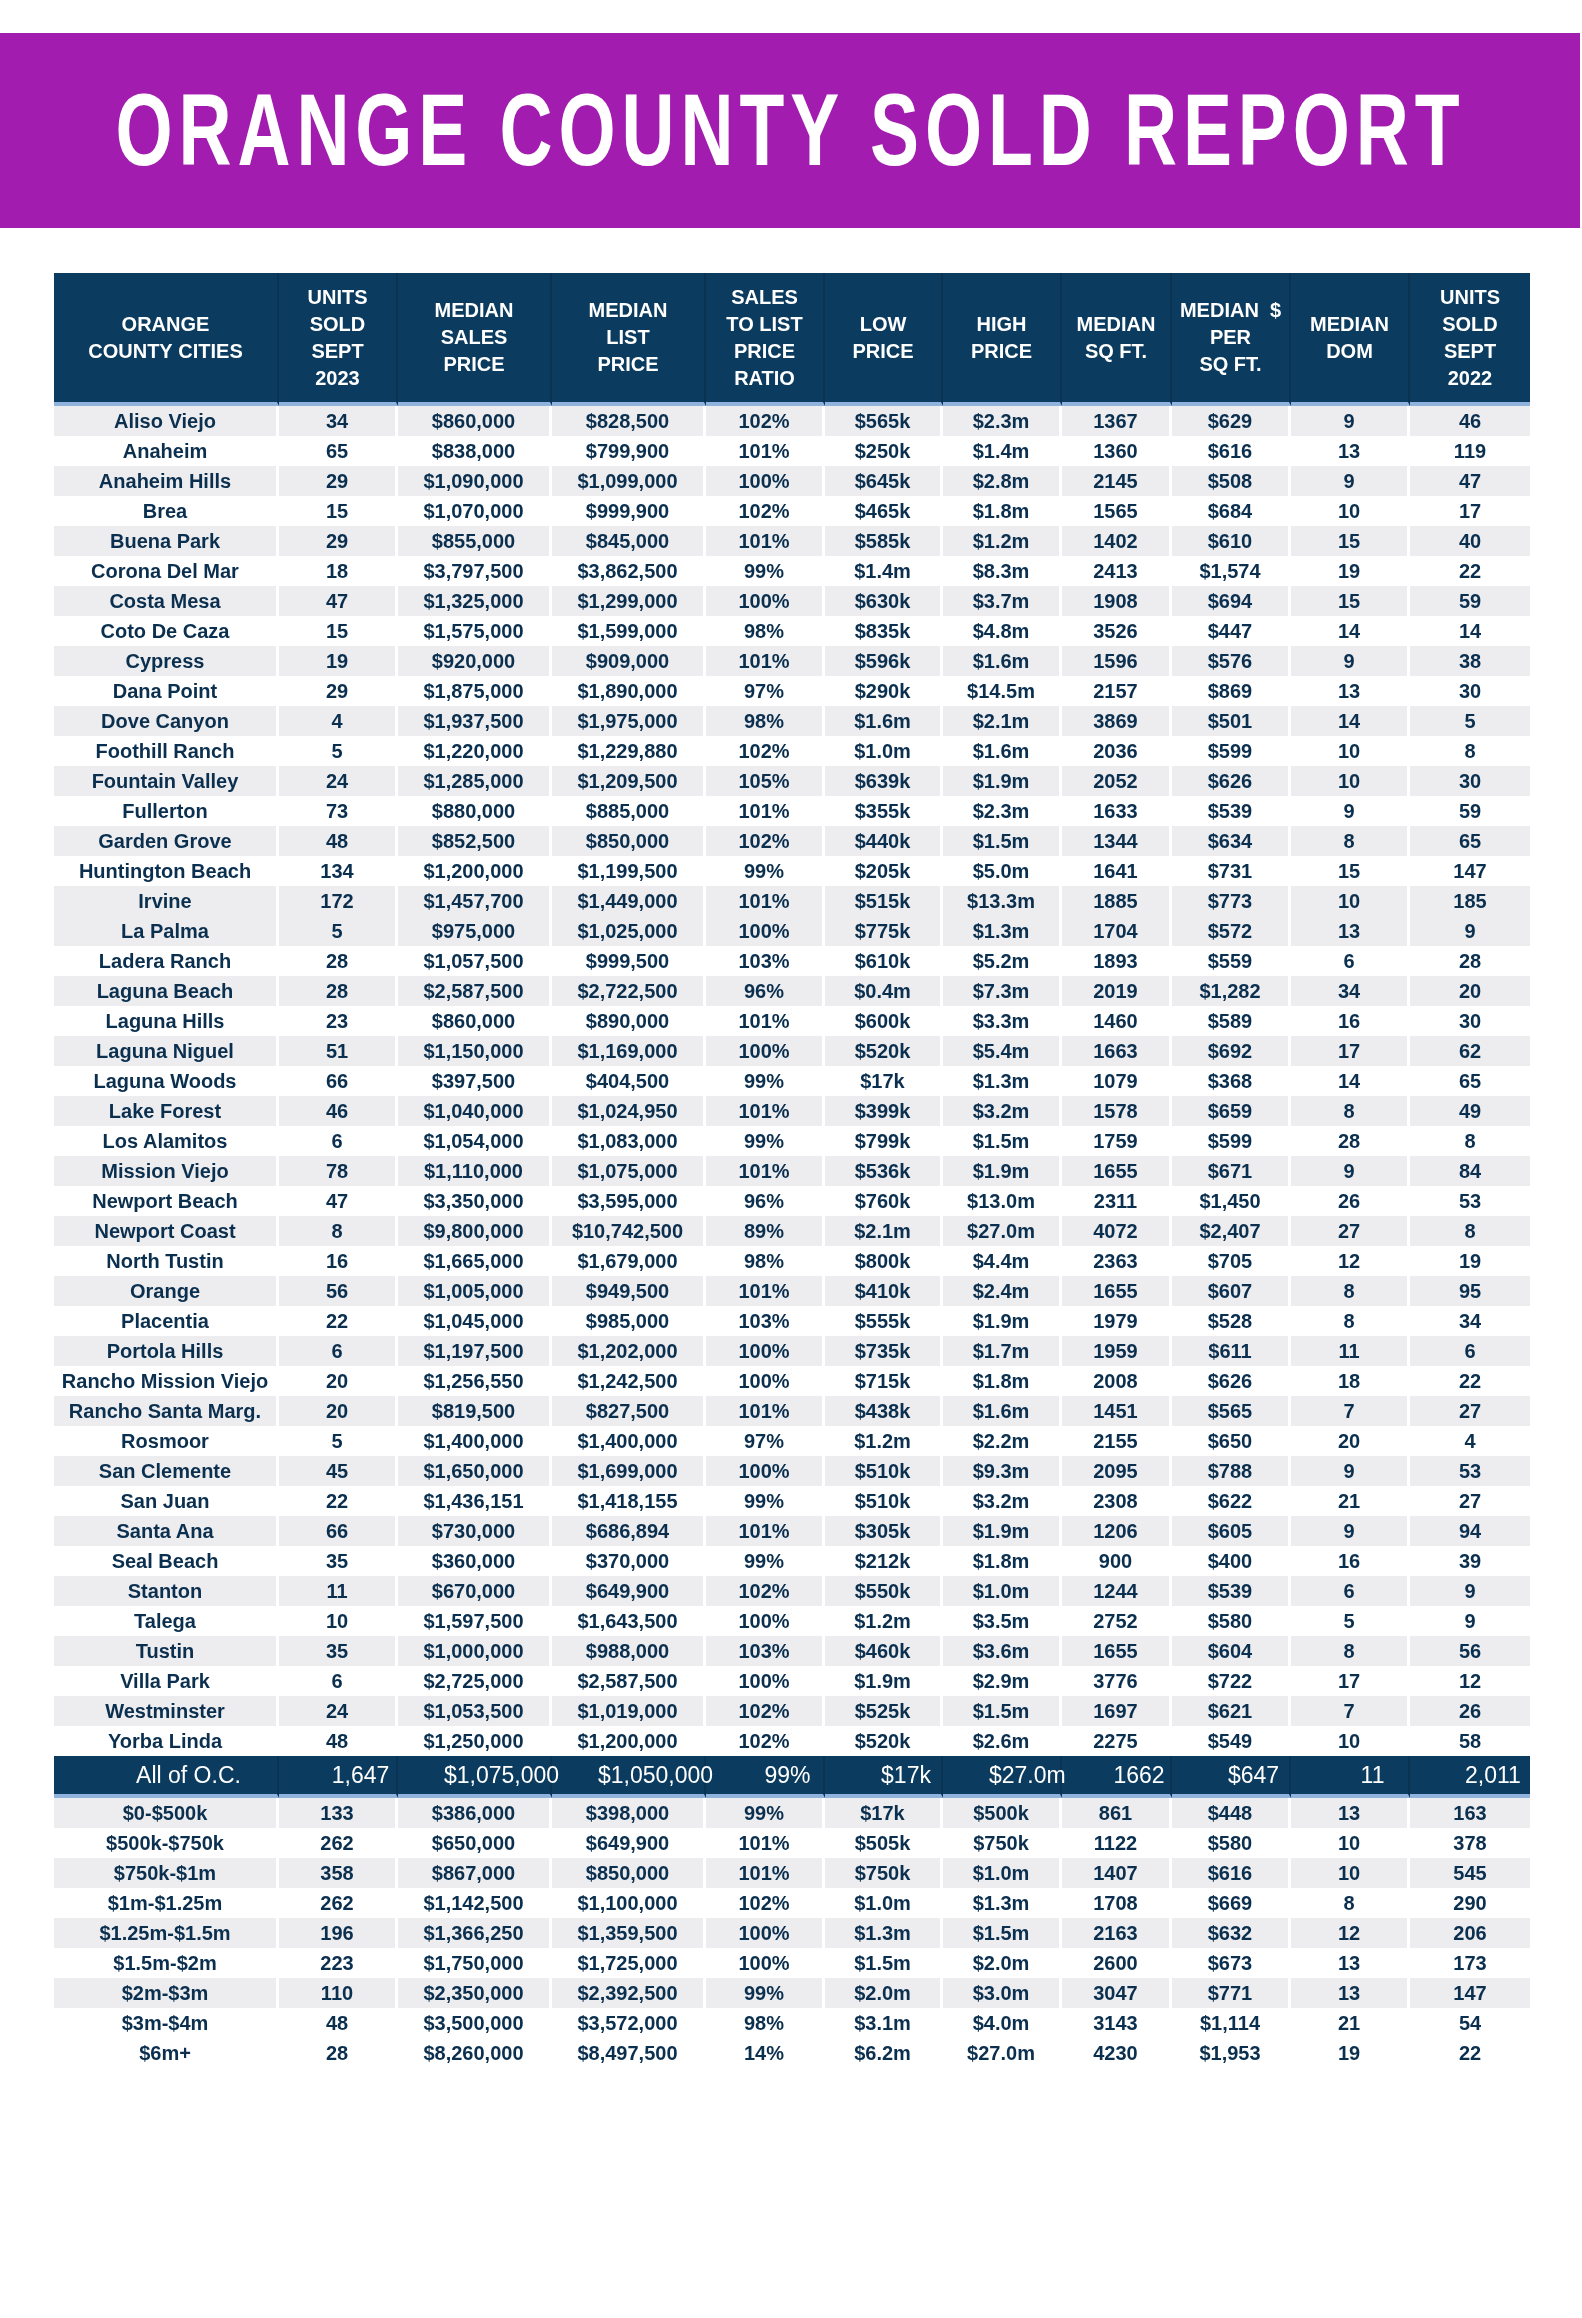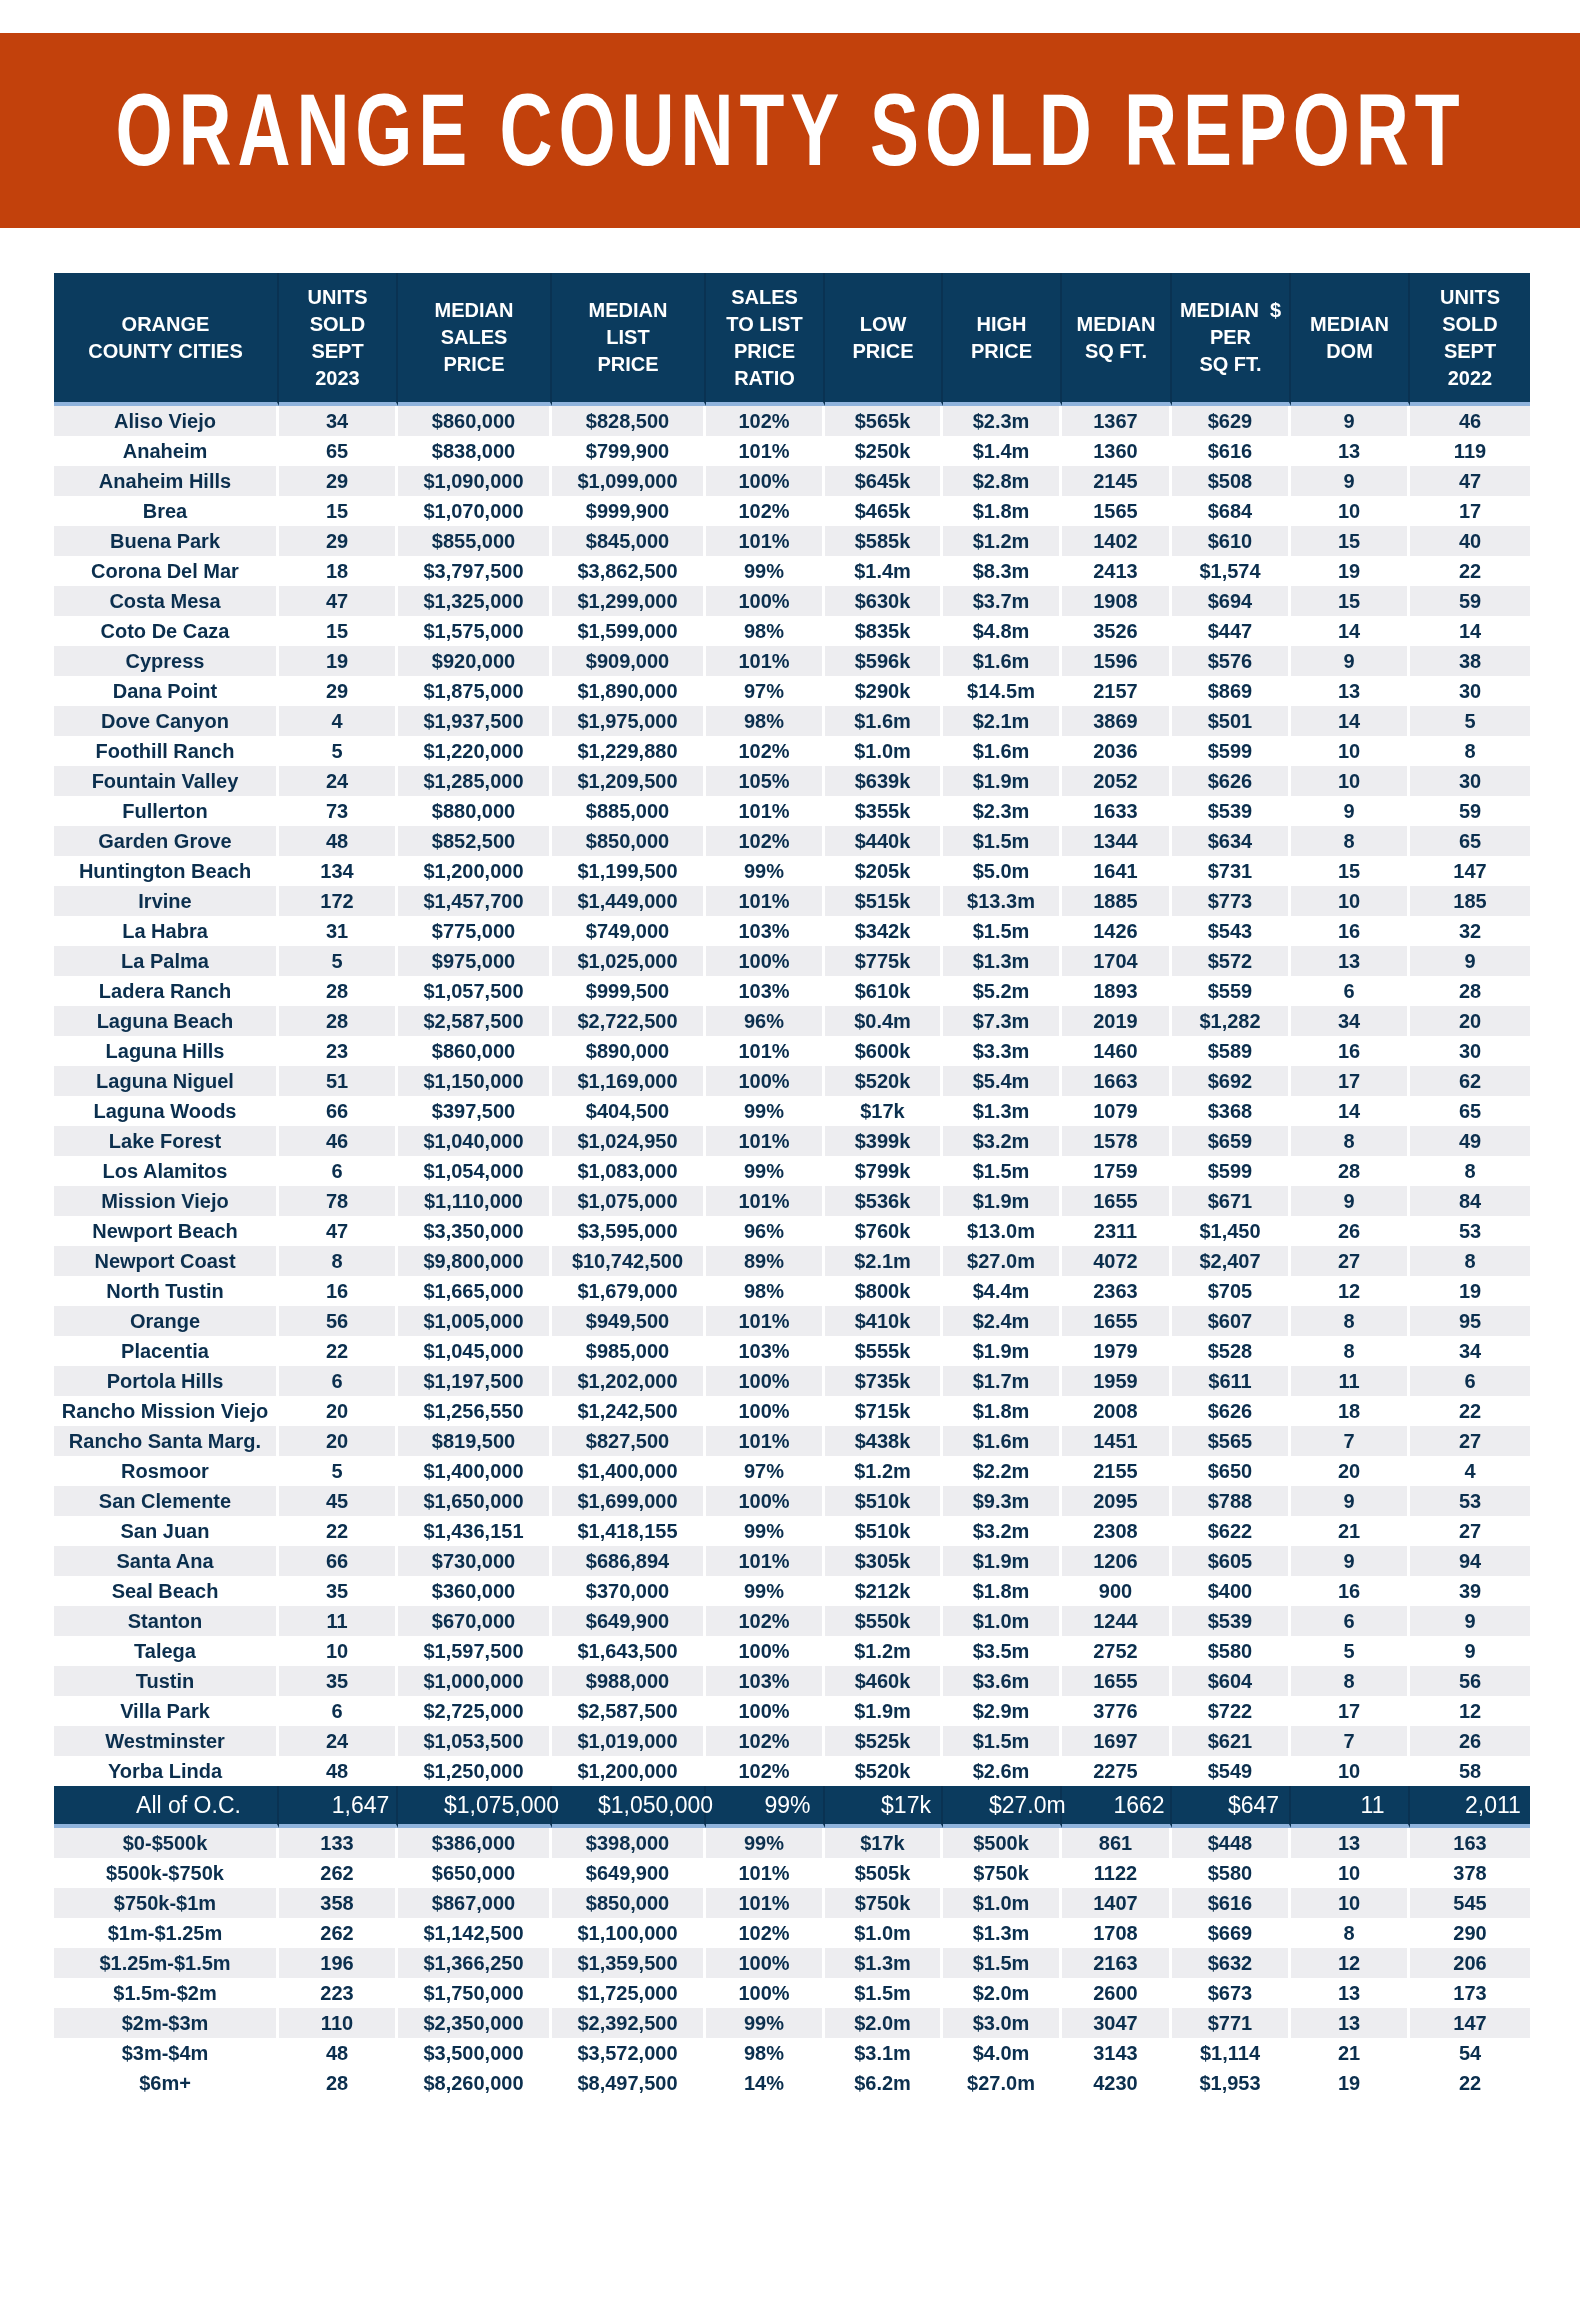--- a/index.html
+++ b/index.html
@@ -1,19 +1,19 @@
 <!DOCTYPE html>
 <html style="font-size:13px"><head>
 <meta charset="utf-8">
 <style>
   html, body { margin:0; padding:0; background:#ffffff; }
   body { width:1583px; height:2319px; position:relative; overflow:hidden;
          font-family:"Liberation Sans", sans-serif; color:#0b2f4e; }
   .banner { position:absolute; left:0; top:33px; width:1580px; height:195px;
-            background:#c2410c; display:flex; align-items:center; justify-content:center; }
+            background:#a21caf; display:flex; align-items:center; justify-content:center; }
   .banner-title { color:#ffffff; font-family:"Liberation Sans", sans-serif; font-weight:700;
             font-size:102px; letter-spacing:8.2px; transform:scaleX(0.72); white-space:nowrap; }
   table.report { position:absolute; left:54px; top:273px; border-collapse:separate;
             border-spacing:0; table-layout:fixed; width:1474px; }
   table.report th { background:#0b3b5e; color:#ffffff; font-weight:700; font-size:20px;
             line-height:27px; text-align:center; vertical-align:middle; padding:0 1.6px;
             height:129px; border-bottom:4.1px solid #8fb3dc; border-right:2.5px solid #0a3252; }
   table.report th:last-child { border-right:none; }
   table.report td { height:30px; padding:0; text-align:center; vertical-align:middle;
             font-size:20px; font-weight:700; color:#0b2f4e; white-space:nowrap;
@@ -276,33 +276,20 @@
         <td>$1,457,700</td>
         <td>$1,449,000</td>
         <td>101%</td>
         <td>$515k</td>
         <td>$13.3m</td>
         <td>1885</td>
         <td>$773</td>
         <td>10</td>
         <td>185</td>
       </tr>
-      <tr class="plain">
-        <td>La Habra</td>
-        <td>31</td>
-        <td>$775,000</td>
-        <td>$749,000</td>
-        <td>103%</td>
-        <td>$342k</td>
-        <td>$1.5m</td>
-        <td>1426</td>
-        <td>$543</td>
-        <td>16</td>
-        <td>32</td>
-      </tr>
       <tr class="alt">
         <td>La Palma</td>
         <td>5</td>
         <td>$975,000</td>
         <td>$1,025,000</td>
         <td>100%</td>
         <td>$775k</td>
         <td>$1.3m</td>
         <td>1704</td>
         <td>$572</td>

